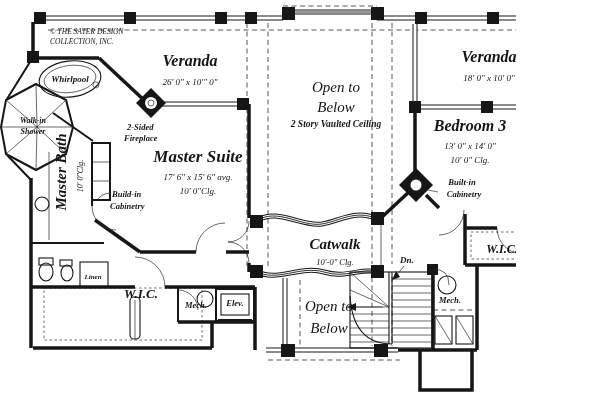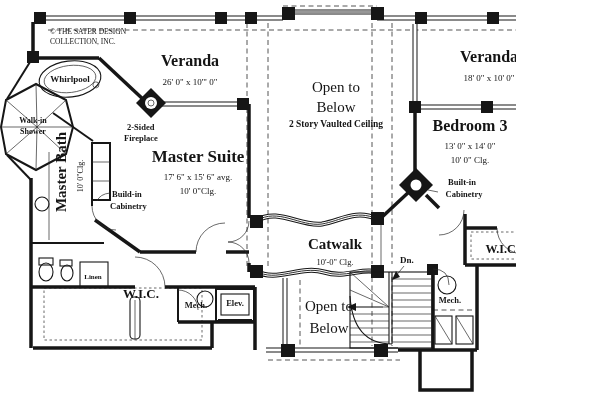--- a/index.html
+++ b/index.html
@@ -1,17 +1,17 @@
 <!DOCTYPE html>
 <html><head>
 <meta charset="utf-8">
 <style>
   html,body{margin:0;padding:0;background:#fff;}
   .sheet{width:516px;height:409px;background:#7dd3fc;position:relative;overflow:hidden;
-         font-family:"Liberation Serif", serif;}
+         font-family:"Liberation Serif", serif;font-style:italic;}
   svg text{fill:#141414;text-anchor:middle;font-family:"Liberation Serif", serif;}
   svg text.as{text-anchor:start;}
   .b{font-weight:bold;}
   
   .w4{stroke:#161616;stroke-width:3.5;fill:none;stroke-linecap:butt;}
   .w2{stroke:#161616;stroke-width:2;fill:none;}
   .t{stroke:#161616;stroke-width:1.1;fill:none;}
   .t75{stroke:#2a2a2a;stroke-width:.7;fill:none;}
   .wo{stroke:#161616;stroke-width:5;fill:none;}
   .wi{stroke:#ffffff;stroke-width:3;fill:none;}

